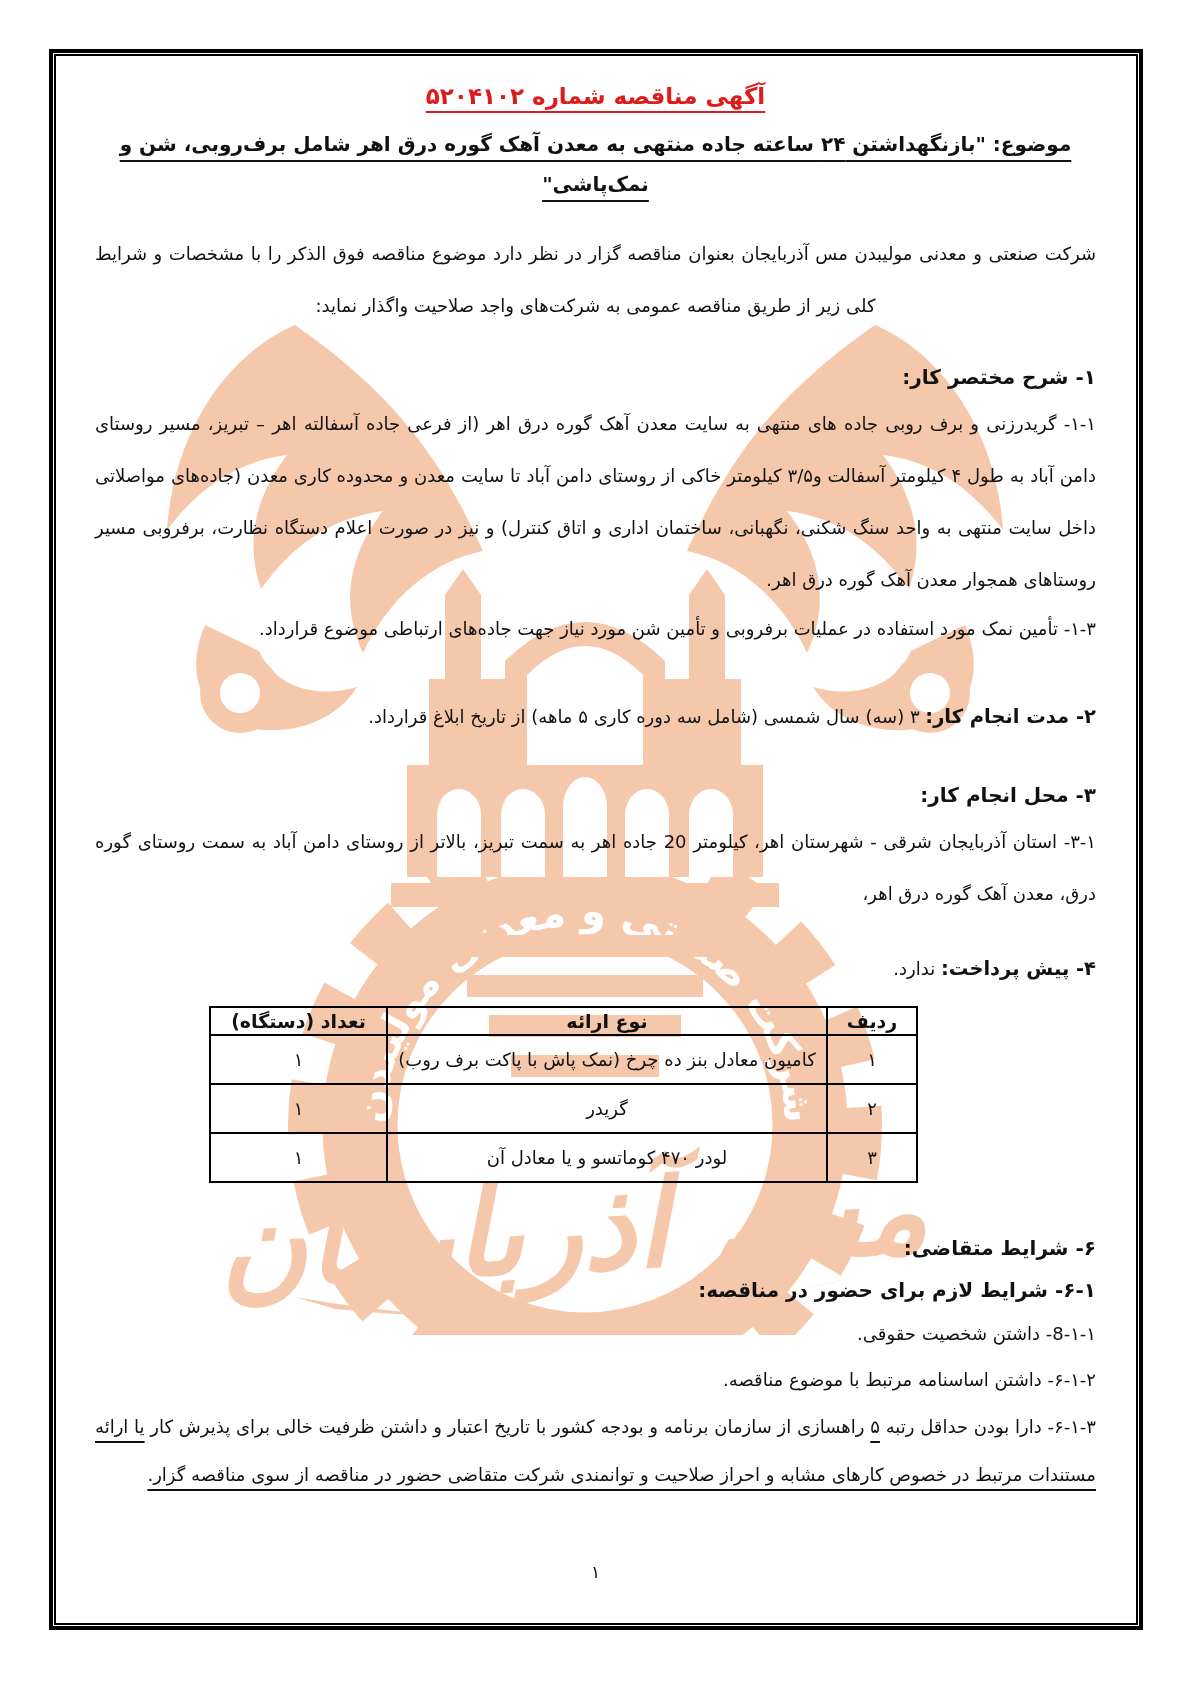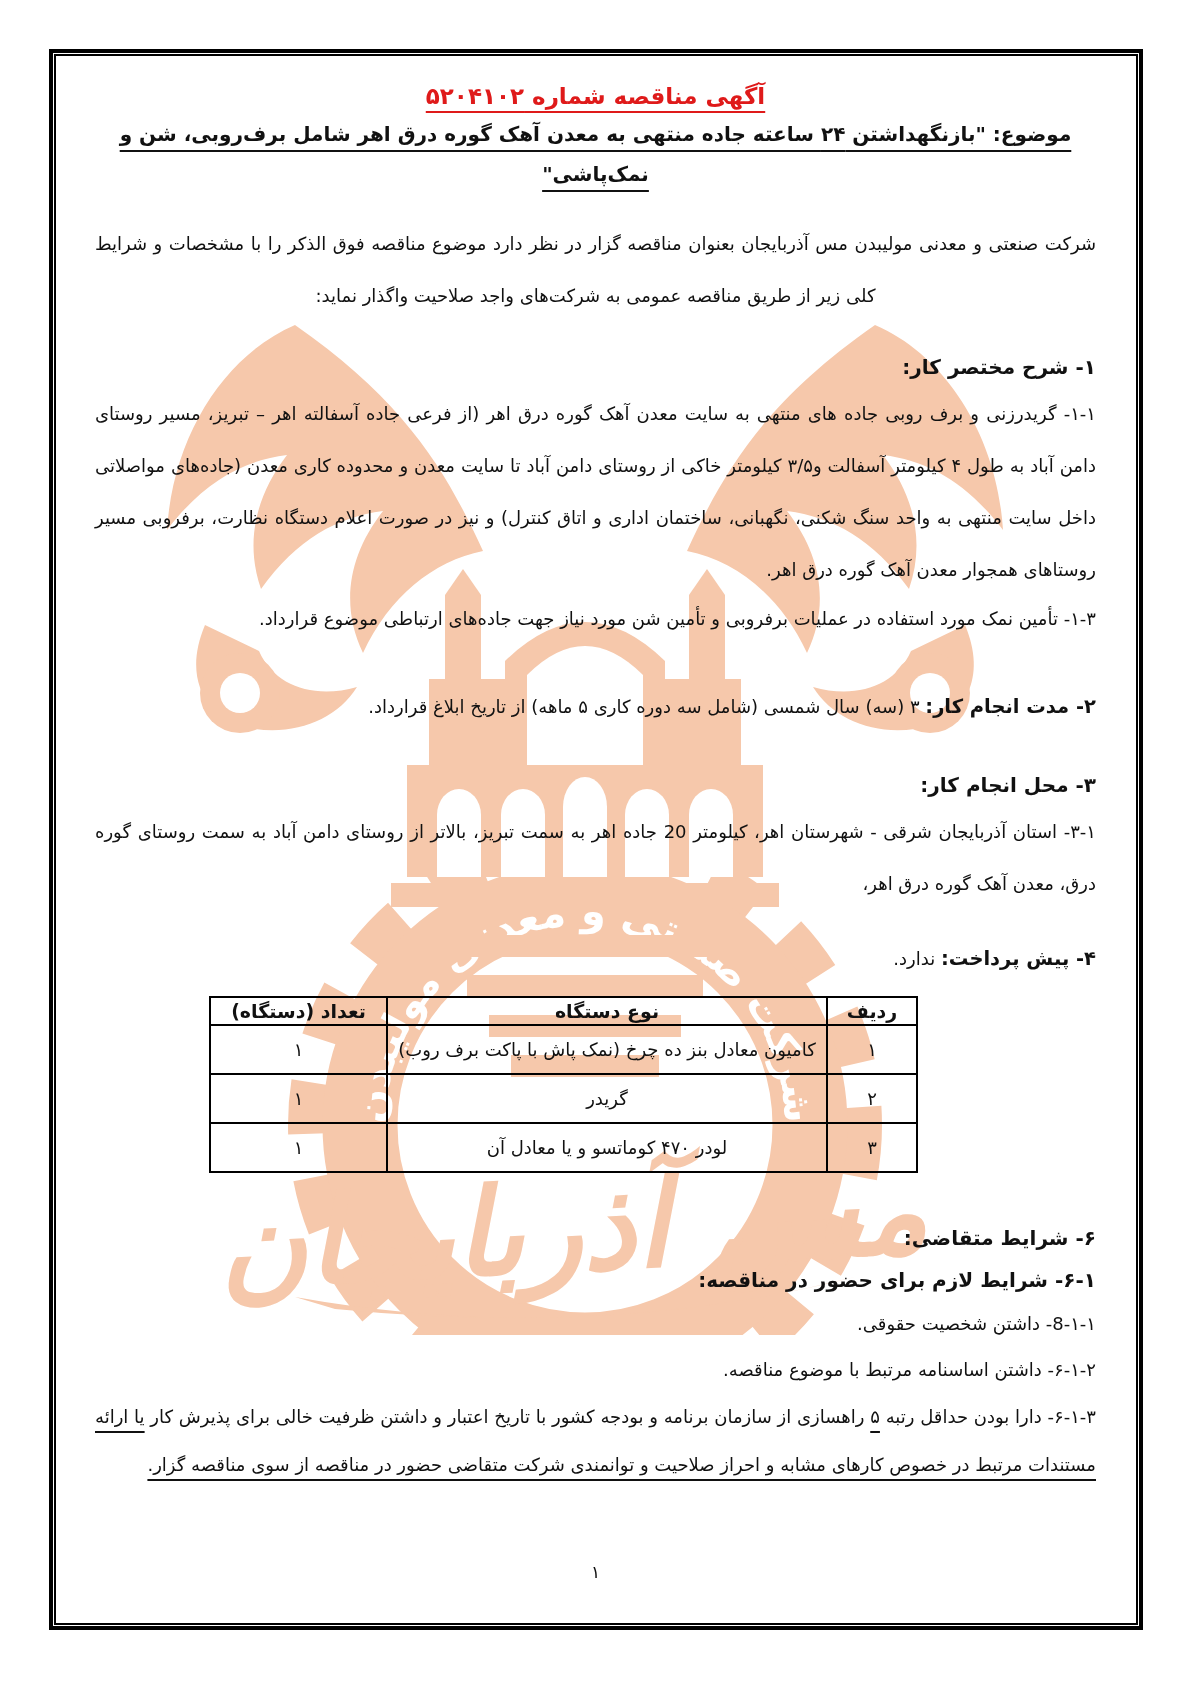--- a/index.html
+++ b/index.html
@@ -37,20 +37,21 @@
   }
   .title {
     text-align: center;
     color: #df1a1a;
     font-weight: bold;
     font-size: 23px;
     line-height: 36px;
     text-decoration: underline;
     text-underline-offset: 7px;
     text-decoration-thickness: 2px;
+    margin-bottom: 10px;
   }
   .subject {
     text-align: center;
     font-weight: bold;
     font-size: 20px;
     line-height: 40px;
     text-decoration: underline;
     text-underline-offset: 9px;
     text-decoration-thickness: 2px;
   }
@@ -171,21 +172,21 @@
   <div class="h-sec" style="margin-top:34px">۳- محل انجام کار:</div>
   <p class="para">۳-۱- استان آذربایجان شرقی - شهرستان اهر، کیلومتر 20 جاده اهر به سمت تبریز، بالاتر از روستای دامن آباد به سمت روستای گوره درق، معدن آهک گوره درق اهر،</p>
 
   <p class="line" style="margin-top:26px"><span class="inline-head">۴- پیش پرداخت:</span><span> ندارد.</span></p>
 
 
   <table class="machines">
     <thead>
       <tr>
         <th class="col-radif">ردیف</th>
-        <th class="col-type">نوع دستگاه</th>
+        <th class="col-type">نوع ارائه</th>
         <th class="col-count">تعداد (دستگاه)</th>
       </tr>
     </thead>
     <tbody>
       <tr>
         <td>۱</td>
         <td>کامیون معادل بنز ده چرخ (نمک پاش با پاکت برف روب)</td>
         <td>۱</td>
       </tr>
       <tr>

